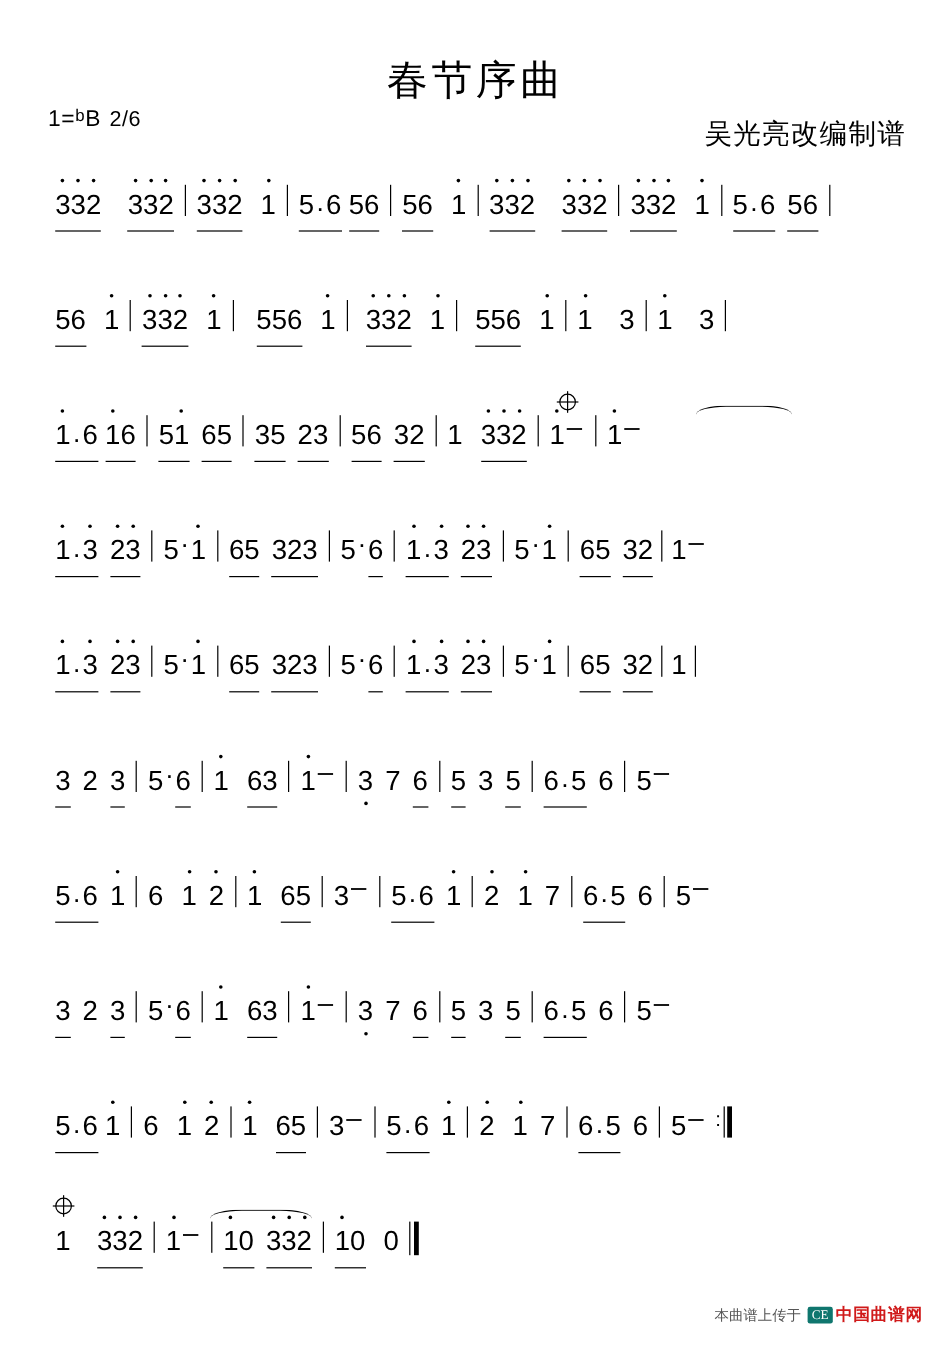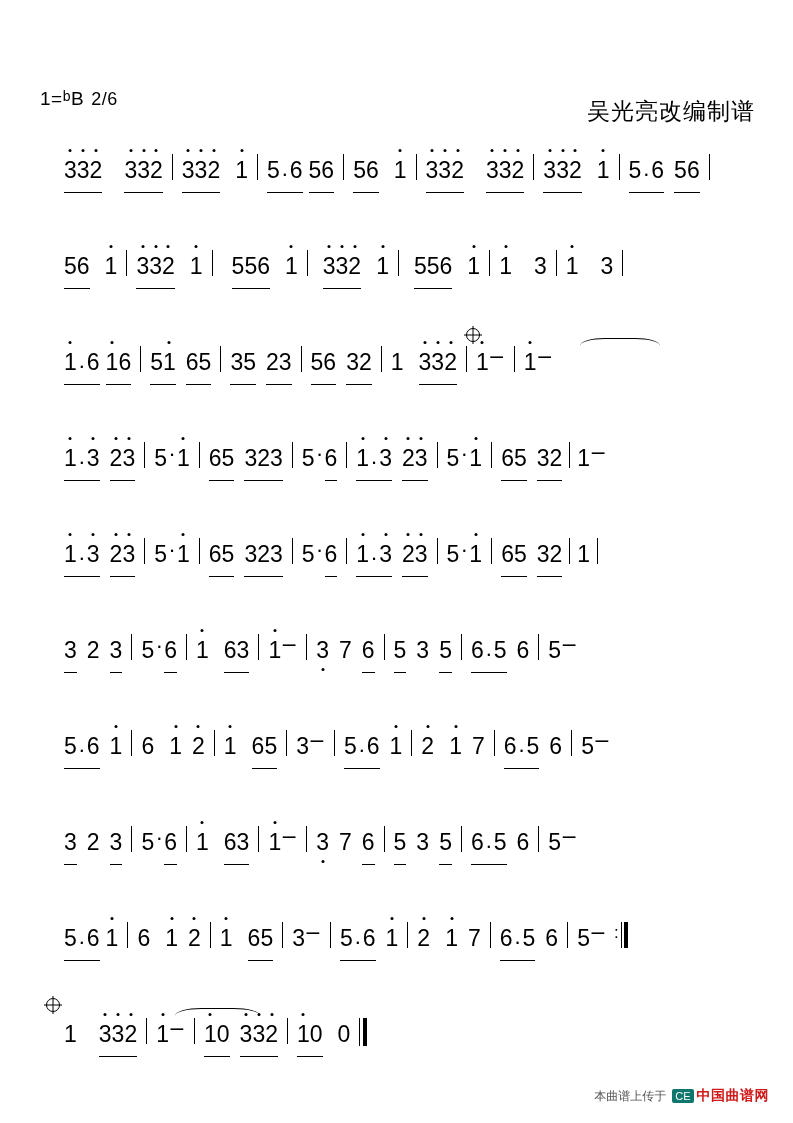--- a/index.html
+++ b/index.html
@@ -59,21 +59,21 @@
   
   .staffs {
     position: absolute;
     top: 150px;
     left: 0;
     width: 793px;
   }
   .line {
     position: relative;
     height: 96px;
-    padding-left: 64px;
+    padding-left: 46px;
     padding-right: 24px;
     box-sizing: border-box;
     display: flex;
     align-items: flex-start;
     font-family: "Liberation Sans", sans-serif;
     font-size: 23px;
     white-space: nowrap;
   }
   .line.last {
     height: 70px;
@@ -234,35 +234,36 @@
     margin-left: 6px;
   }
   .footer .cbox {
     display: inline-block;
     background: #0f766e;
     color: #fff;
     font-size: 11px;
     padding: 1px 3px;
     border-radius: 2px;
     margin-right: 3px;
-    font-family: Liberation Sans, sans-serif;
+    font-family: Liberation Serif, serif;
   }
   .footer .sitename {
     color: #d01a1a;
     font-size: 14px;
     font-family: "DejaVu Serif", serif;
     letter-spacing: 0.5px;
     font-weight: bold;
   }
 </style>
 </head>
 <body>
 
 <div class="page">
 
+  <div class="title">春节序曲</div>
 
   <div class="key-sig">
     <span>1=</span><span class="flat">b</span><span>B</span><span class="meter">2/6</span>
   </div>
 
   <div class="composer">吴光亮改编制谱</div>
 
   <div class="staffs">
 
     <div class="line">

